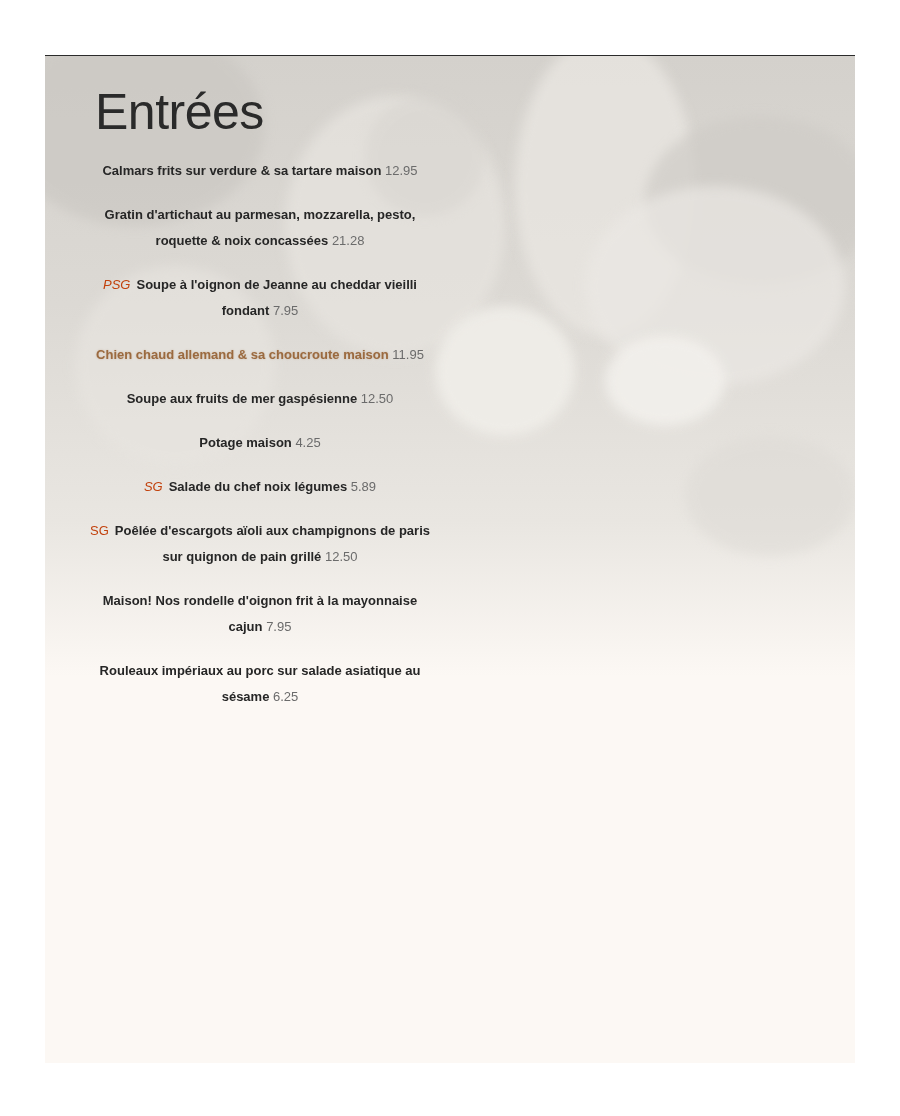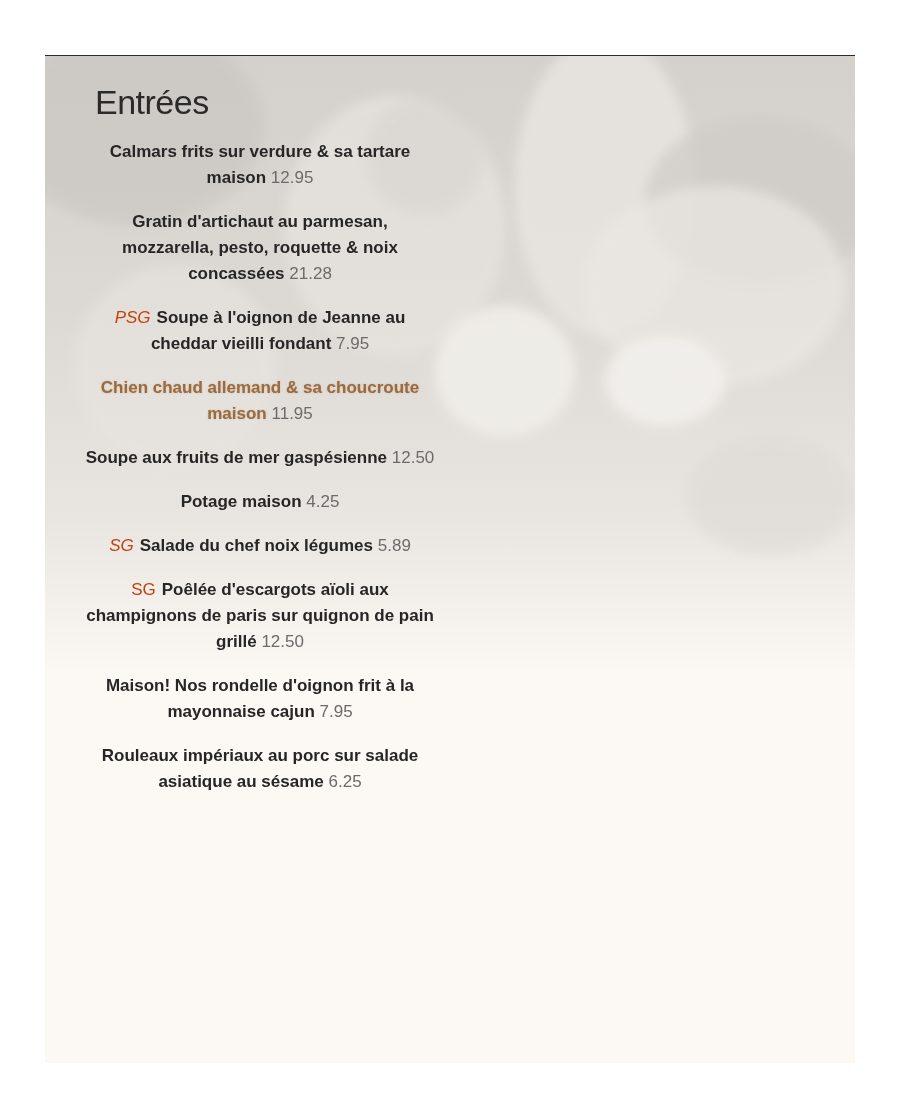--- a/index.html
+++ b/index.html
@@ -10,27 +10,27 @@
     }
     .photo {
       position: absolute; left: 0; top: 0; width: 810px; height: 620px;
       background: linear-gradient(180deg, #d4d1cc 0%, #dcd9d4 40%, #e9e6e1 75%, #fcf8f4 100%);
     }
     .blob { position: absolute; border-radius: 50%; filter: blur(6px); }
     .content {
       position: absolute; left: 50px; top: 26px; width: 335px;
     }
     .title {
-      font-family: "Liberation Sans", sans-serif; font-weight: 300; font-size: 34px;
+      font-family: "Liberation Sans", sans-serif; font-weight: 300; font-size: 50px;
       color: #2a2a2a; margin: 0 0 16px 0; letter-spacing: -0.5px; line-height: 1.2;
       font-weight: normal;
     }
     .items { text-align: center; margin-left: -10px; width: 350px; }
     .item {
-      font-size: 17px; line-height: 26px; color: #262626; margin: 0 0 18px 0;
+      font-size: 13px; line-height: 26px; color: #262626; margin: 0 0 18px 0;
     }
     .item .name { font-weight: bold; }
     .item.highlight .name { color: #9b6a3f; text-shadow: 0 0 2px rgba(155,106,63,0.35); }
     .item .price { font-weight: normal; color: #6b6b6b; }
     .item .tag { font-weight: normal; color: #c2410c; }
     .item .tag.italic { font-style: italic; }
   </style>
 </head>
 <body>
 

